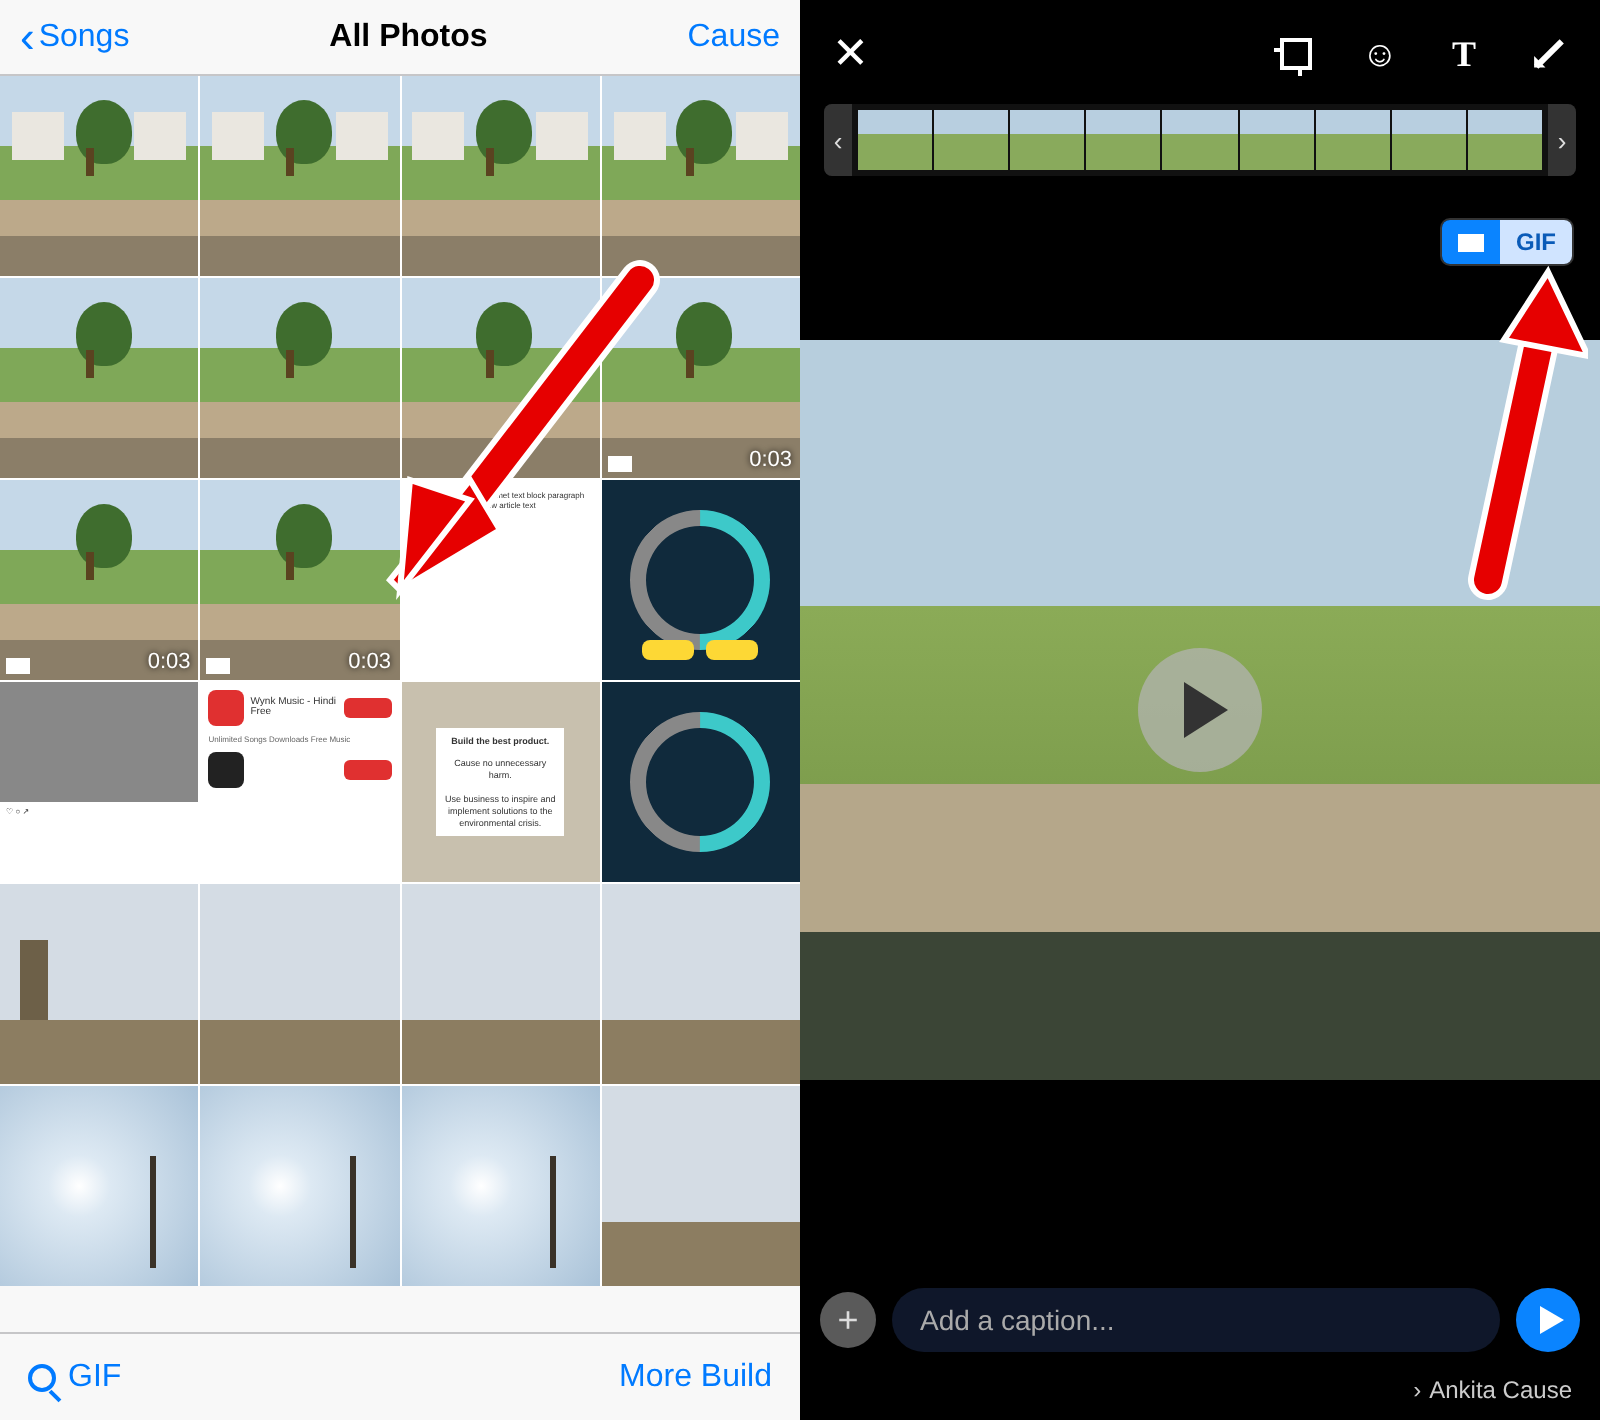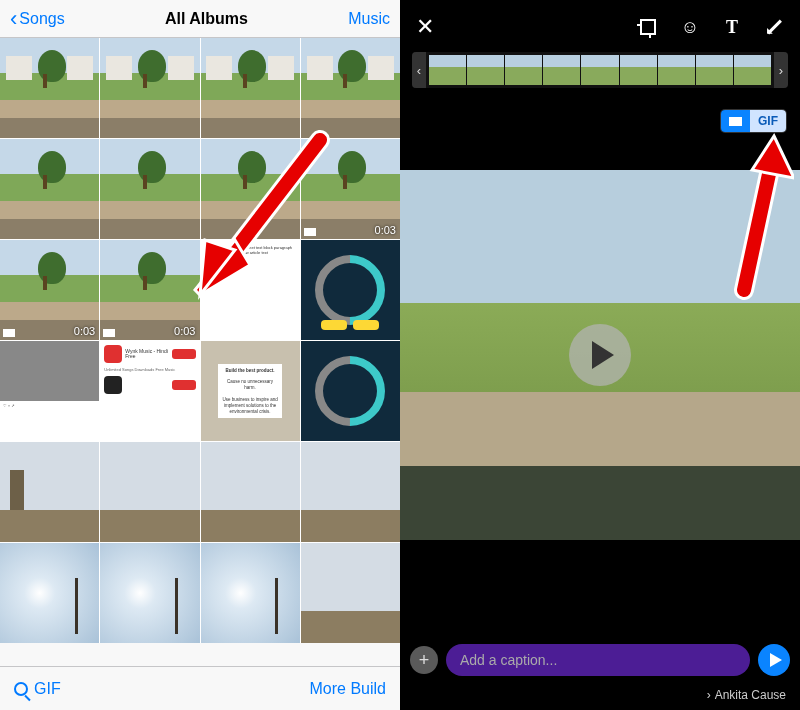--- a/index.html
+++ b/index.html
@@ -91,37 +91,37 @@
     .video-area .sky { background: linear-gradient(#b7cedd 0%, #b7cedd 36%, #8bab57 36%, #7c9c4c 64%, #5a6a48 64%, #5a6a48 100%); }
     .video-area .tree { left: 72%; top: 6%; width: 64px; height: 90px; background: #3c682c; border-radius: 48% 48% 40% 40%; }
     .video-area .trunk { left: 78%; top: 24%; width: 8px; height: 30px; }
     .video-area .led { position: absolute; left: 0; right: 0; top: 60%; height: 20%; background: #b5a78a; }
     .video-area .shadow { position: absolute; left: 0; right: 0; top: 80%; bottom: 0; background: #3b4536; }
     .play-btn { position: absolute; left: 50%; top: 50%; width: 62px; height: 62px; border-radius: 50%; background: rgba(180,180,180,0.72); transform: translate(-50%,-50%); display: flex; align-items: center; justify-content: center; }
     .play-tri { width: 0; height: 0; border-left: 22px solid #333; border-top: 14px solid transparent; border-bottom: 14px solid transparent; margin-left: 6px; }
 
     .caption-bar { position: absolute; bottom: 30px; left: 0; right: 0; height: 40px; display: flex; align-items: center; gap: 8px; padding: 0 10px; }
     .plus-btn { width: 28px; height: 28px; border-radius: 50%; background: #5a5a5a; color: #ddd; display: flex; align-items: center; justify-content: center; font-size: 18px; font-weight: 300; }
-    .caption-input { flex: 1; height: 32px; border-radius: 16px; background: #4c1d95; color: #aaa; padding: 0 14px; font-size: 14px; display: flex; align-items: center; }
+    .caption-input { flex: 1; height: 32px; border-radius: 16px; background: #0f172a; color: #aaa; padding: 0 14px; font-size: 14px; display: flex; align-items: center; }
     .send-btn { width: 32px; height: 32px; border-radius: 50%; background: #0a84ff; display: flex; align-items: center; justify-content: center; }
     .send-tri { width: 0; height: 0; border-left: 12px solid #fff; border-top: 7px solid transparent; border-bottom: 7px solid transparent; margin-left: 3px; }
     .recipient { position: absolute; bottom: 8px; right: 14px; color: #ccc; font-size: 12px; display: flex; align-items: center; gap: 4px; }
   </style>
 </head>
 <body>
 
 <div class="panel panel-left">
 
   <div class="nav-bar">
     <div class="nav-back">
       <span class="nav-back-chev">‹</span>
       <span>Songs</span>
     </div>
-    <span class="nav-title">All Albums</span>
-    <span class="nav-cancel">Music</span>
+    <span class="nav-title">All Photos</span>
+    <span class="nav-cancel">Cause</span>
   </div>
 
   <div class="photo-grid">
 
     <div class="thumb">
         <div class="sky"></div>
         <div class="bldg bldgL"></div>
         <div class="bldg bldgR"></div>
         <div class="tree"></div>
         <div class="trunk"></div>

